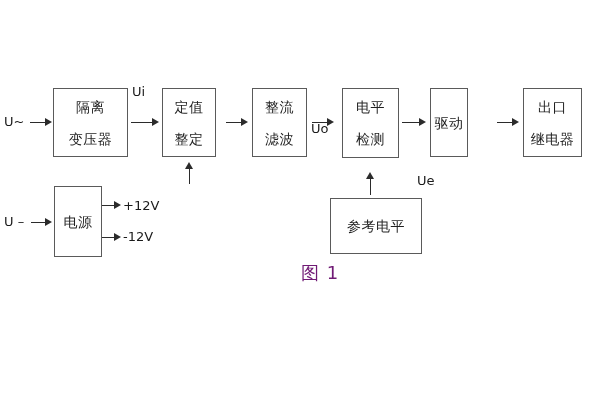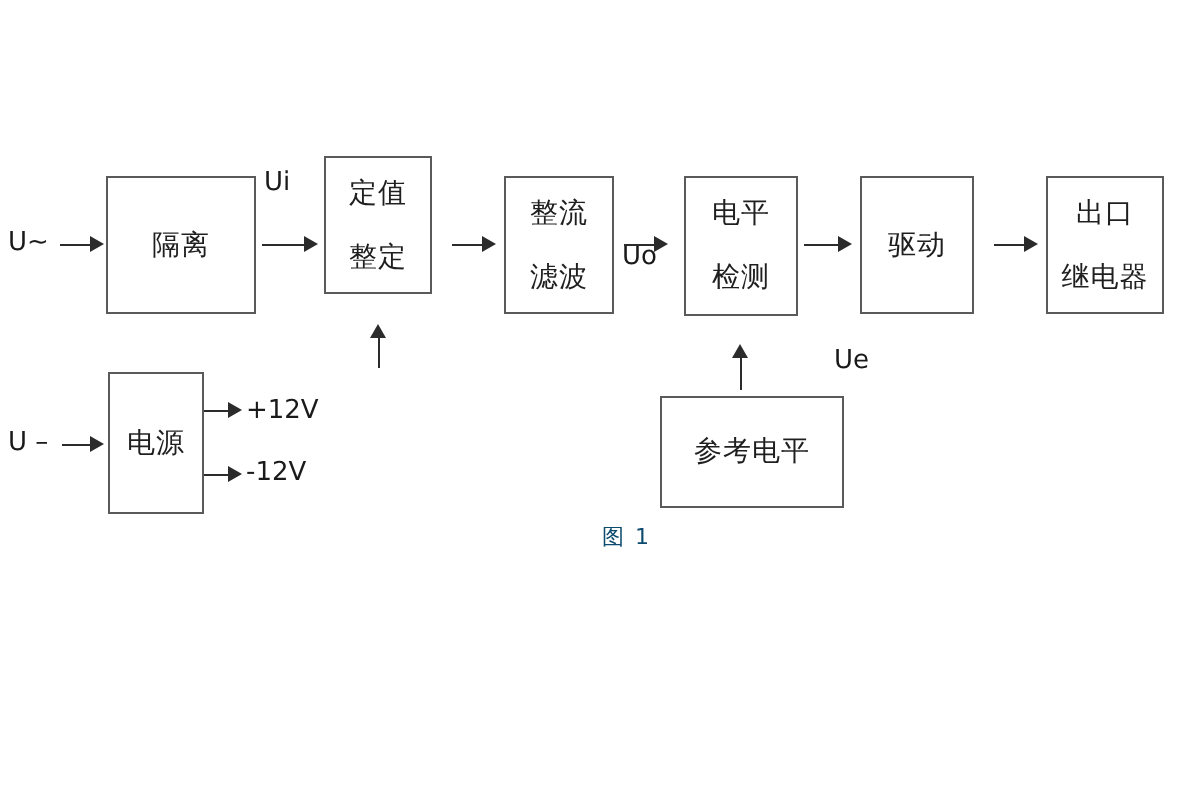--- a/index.html
+++ b/index.html
@@ -17,47 +17,48 @@
   .ar .shaft{position:absolute;left:0;right:5px;top:3.5px;height:1px;background:#2b2b2b;}
   .ar .head{position:absolute;right:0;top:0;width:0;height:0;
             border-top:4px solid transparent;border-bottom:4px solid transparent;
             border-left:7px solid #2b2b2b;}
   
   .au{position:absolute;width:8px;}
   .au .shaft{position:absolute;top:5px;bottom:0;left:3.5px;width:1px;background:#2b2b2b;}
   .au .head{position:absolute;top:0;left:0;width:0;height:0;
             border-left:4px solid transparent;border-right:4px solid transparent;
             border-bottom:7px solid #2b2b2b;}
-  .caption{position:absolute;font-size:11px;color:#0c4a6e;letter-spacing:1px;}
+  .caption{position:absolute;font-size:18px;color:#701a75;letter-spacing:1px;}
 </style>
 </head>
 <body>
 
 <div class="stage">
 
   <div class="box" style="left:53px;top:88px;width:75px;height:69px;">
     <span>隔离</span>
+    <span>变压器</span>
   </div>
 
-  <div class="box" style="left:162px;top:78px;width:54px;height:69px;">
+  <div class="box" style="left:162px;top:88px;width:54px;height:69px;">
     <span>定值</span>
     <span>整定</span>
   </div>
 
   <div class="box" style="left:252px;top:88px;width:55px;height:69px;">
     <span>整流</span>
     <span>滤波</span>
   </div>
 
   <div class="box" style="left:342px;top:88px;width:57px;height:70px;">
     <span>电平</span>
     <span>检测</span>
   </div>
 
-  <div class="box" style="left:430px;top:88px;width:57px;height:69px;">
+  <div class="box" style="left:430px;top:88px;width:38px;height:69px;">
     <span>驱动</span>
   </div>
 
   <div class="box" style="left:523px;top:88px;width:59px;height:69px;">
     <span>出口</span>
     <span>继电器</span>
   </div>
 
   <div class="box" style="left:54px;top:186px;width:48px;height:71px;">
     <span>电源</span>

